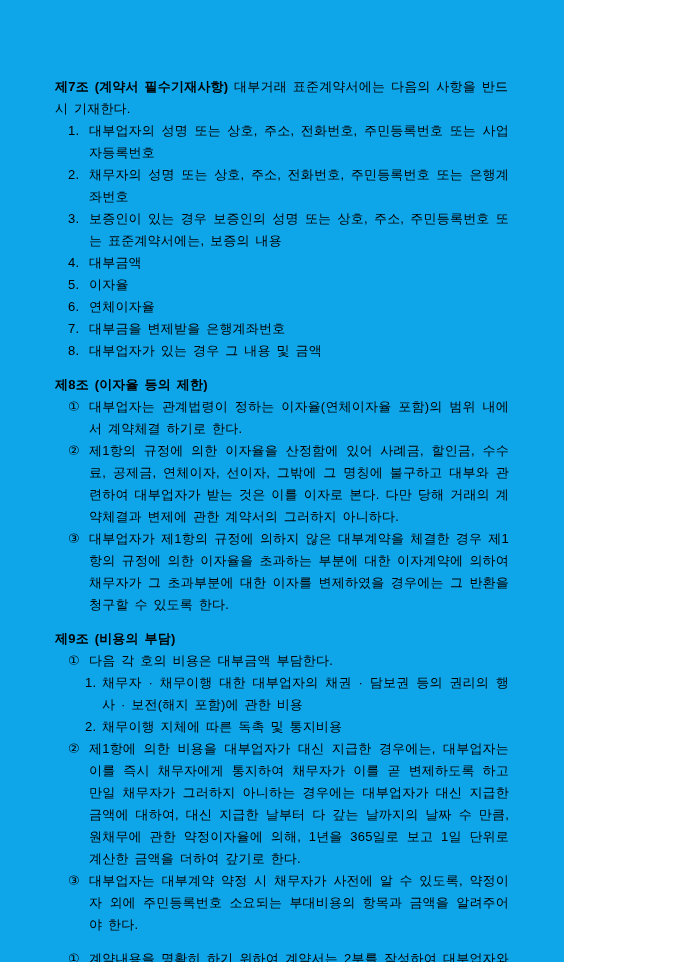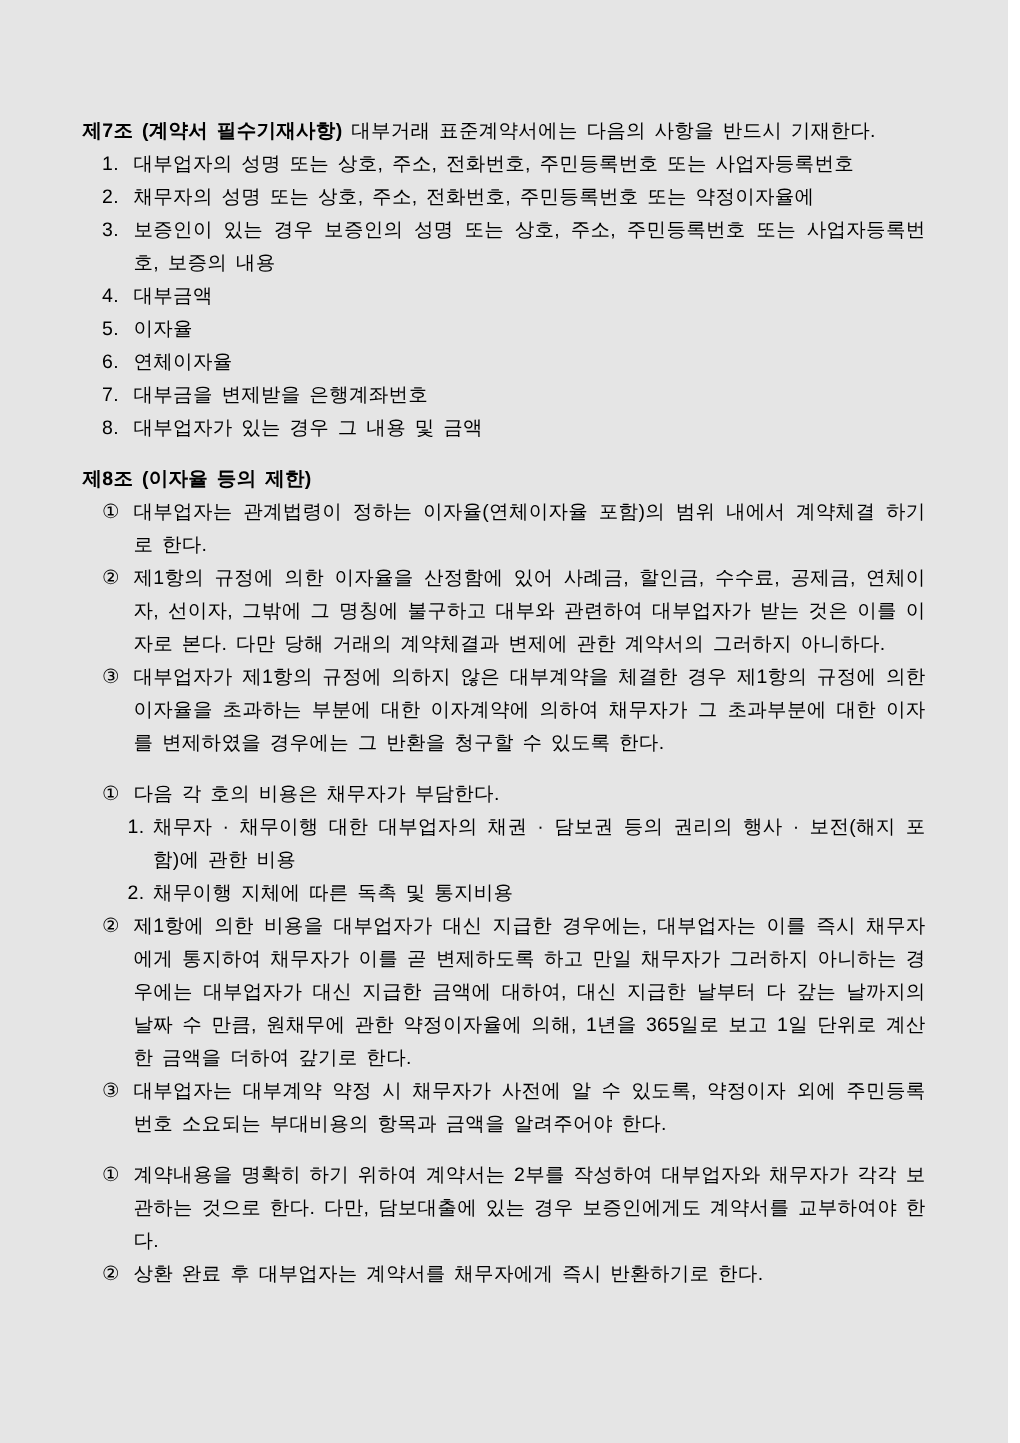--- a/index.html
+++ b/index.html
@@ -1,21 +1,21 @@
 <!DOCTYPE html>
 <html><head>
 <meta charset="utf-8">
 <style>
   * { margin: 0; padding: 0; box-sizing: border-box; }
   html, body { background: #ffffff; }
   .page {
     position: relative;
-    width: 672px;
+    width: 564px;
     height: 962px;
-    background: #e5e5e5;
+    background: #0ea5e9;
     color: #000000;
     font-family: "Liberation Sans", "DejaVu Sans", sans-serif;
     font-size: 13px;
     line-height: 22px;
     padding: 76px 55px 0 55px;
     overflow: hidden;
     word-spacing: 2px;
     letter-spacing: 0.2px;
   }
   .article + .article { margin-top: 12px; }
@@ -35,25 +35,25 @@
 <div class="page">
   <div id="doc">
       <section class="article">
         <p class="heading"><span class="title">제7조 (계약서 필수기재사항)</span><span class="intro">&nbsp;대부거래 표준계약서에는 다음의 사항을 반드시 기재한다.</span></p>
         <div class="item level1">
           <span class="marker">1.</span>
           <span class="text">대부업자의 성명 또는 상호, 주소, 전화번호, 주민등록번호 또는 사업자등록번호</span>
         </div>
         <div class="item level1">
           <span class="marker">2.</span>
-          <span class="text">채무자의 성명 또는 상호, 주소, 전화번호, 주민등록번호 또는 약정이자율에</span>
+          <span class="text">채무자의 성명 또는 상호, 주소, 전화번호, 주민등록번호 또는 은행계좌번호</span>
         </div>
         <div class="item level1">
           <span class="marker">3.</span>
-          <span class="text">보증인이 있는 경우 보증인의 성명 또는 상호, 주소, 주민등록번호 또는 사업자등록번호, 보증의 내용</span>
+          <span class="text">보증인이 있는 경우 보증인의 성명 또는 상호, 주소, 주민등록번호 또는 표준계약서에는, 보증의 내용</span>
         </div>
         <div class="item level1">
           <span class="marker">4.</span>
           <span class="text">대부금액</span>
         </div>
         <div class="item level1">
           <span class="marker">5.</span>
           <span class="text">이자율</span>
         </div>
         <div class="item level1">
@@ -78,23 +78,24 @@
         <div class="item level1">
           <span class="marker">②</span>
           <span class="text">제1항의 규정에 의한 이자율을 산정함에 있어 사례금, 할인금, 수수료, 공제금, 연체이자, 선이자, 그밖에 그 명칭에 불구하고 대부와 관련하여 대부업자가 받는 것은 이를 이자로 본다. 다만 당해 거래의 계약체결과 변제에 관한 계약서의 그러하지 아니하다.</span>
         </div>
         <div class="item level1">
           <span class="marker">③</span>
           <span class="text">대부업자가 제1항의 규정에 의하지 않은 대부계약을 체결한 경우 제1항의 규정에 의한 이자율을 초과하는 부분에 대한 이자계약에 의하여 채무자가 그 초과부분에 대한 이자를 변제하였을 경우에는 그 반환을 청구할 수 있도록 한다.</span>
         </div>
       </section>
       <section class="article">
+        <p class="heading"><span class="title">제9조 (비용의 부담)</span></p>
         <div class="item level1">
           <span class="marker">①</span>
-          <span class="text">다음 각 호의 비용은 채무자가 부담한다.</span>
+          <span class="text">다음 각 호의 비용은 대부금액 부담한다.</span>
         </div>
         <div class="item level2">
           <span class="marker">1.</span>
           <span class="text">채무자 · 채무이행 대한 대부업자의 채권 · 담보권 등의 권리의 행사 · 보전(해지 포함)에 관한 비용</span>
         </div>
         <div class="item level2">
           <span class="marker">2.</span>
           <span class="text">채무이행 지체에 따른 독촉 및 통지비용</span>
         </div>
         <div class="item level1">

